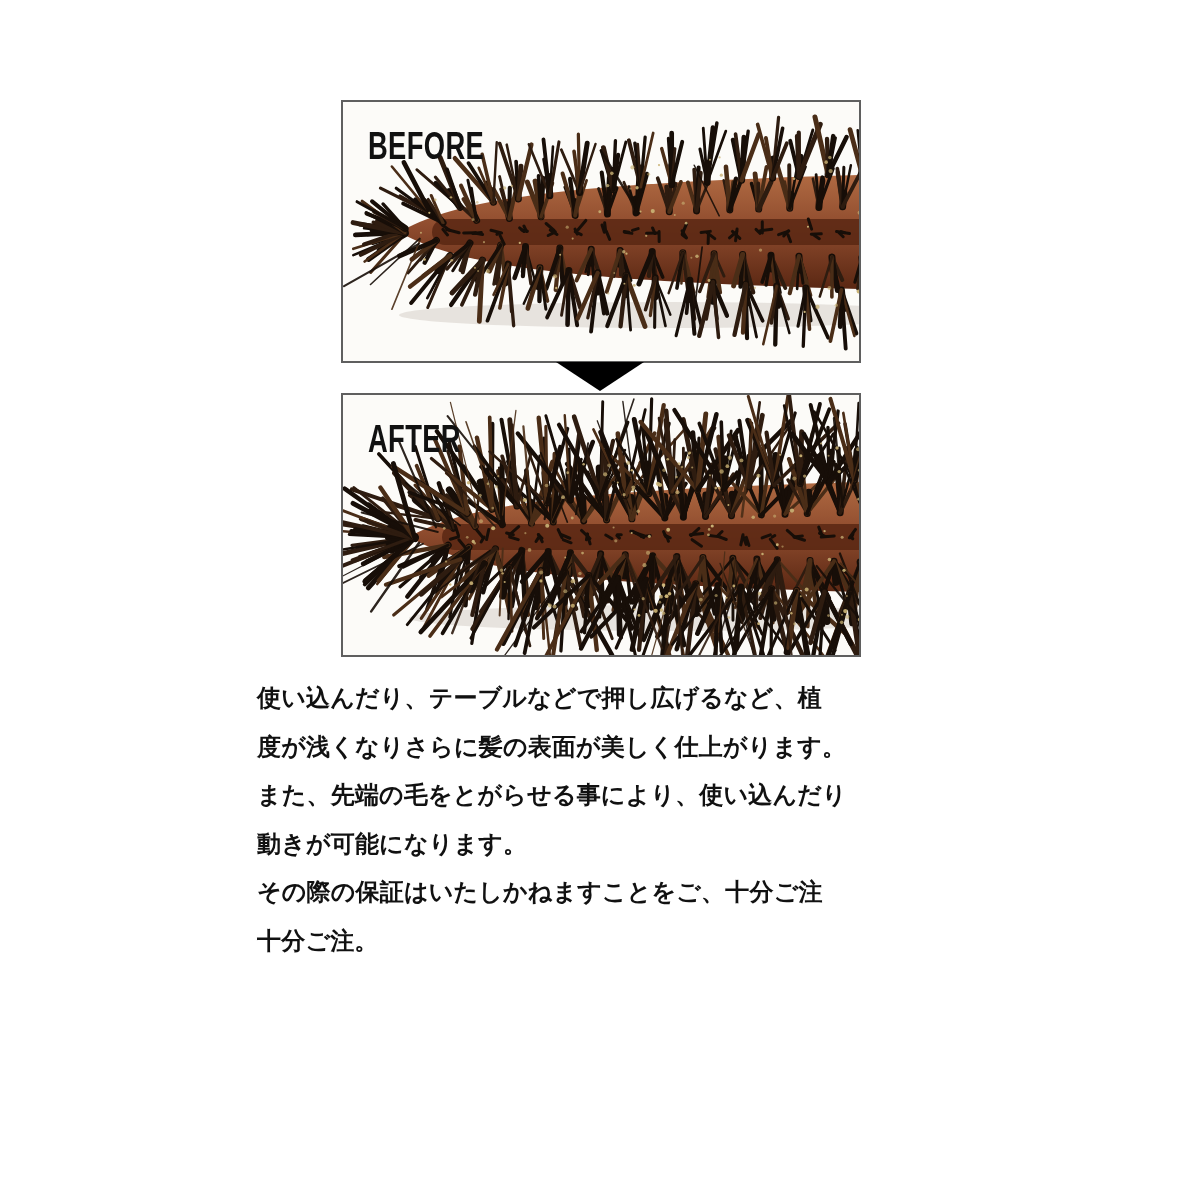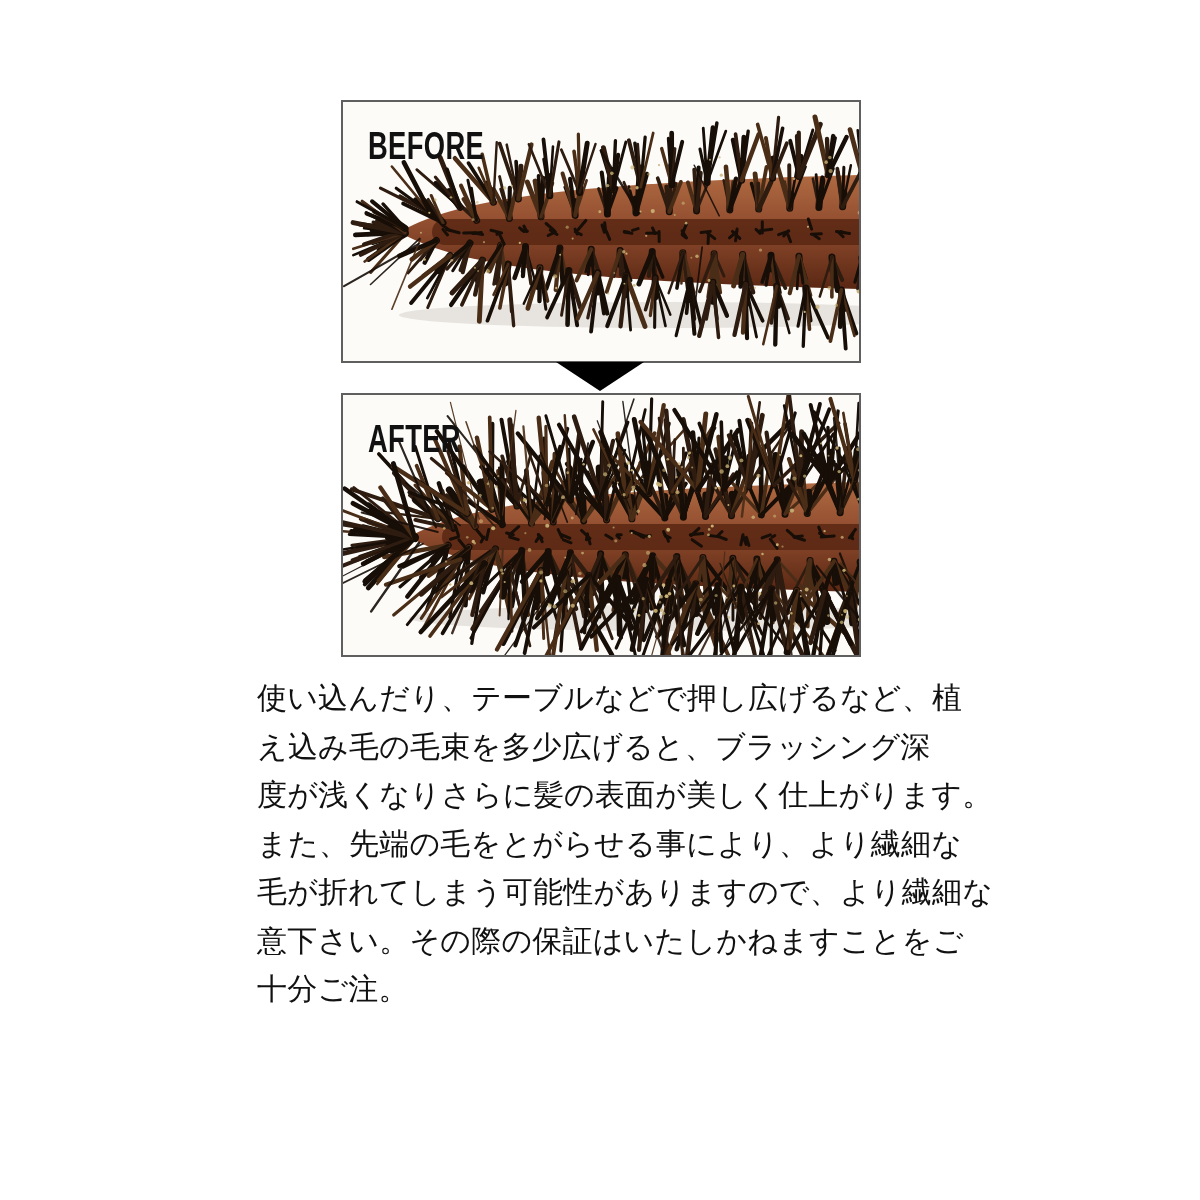--- a/index.html
+++ b/index.html
@@ -19,21 +19,21 @@
     font-size:38px;font-weight:700;line-height:1;letter-spacing:.5px;color:#0d0d0d;
     transform:scaleX(.72);transform-origin:left top;
   }
   .down-arrow{
     position:absolute;left:556px;top:362px;width:0;height:0;
     border-left:44px solid transparent;border-right:44px solid transparent;
     border-top:29px solid #000000;
   }
   .description{
     position:absolute;left:257px;top:674px;color:#111111;
-    font-size:30px;line-height:48.5px;letter-spacing:0.2px;
+    font-size:24px;line-height:48.5px;letter-spacing:0.2px;font-weight:bold;
   }
   .description div{white-space:nowrap;}
 </style>
 </head>
 <body>
 
 <div class="photo-box before" style="border-color: rgb(95, 95, 95); background: rgb(252, 251, 248);">
   <div class="photo-label" style="color: rgb(17, 17, 17);">BEFORE</div>
   <svg id="brush-before" viewBox="0 0 516 259">
       <defs>
@@ -1348,19 +1348,18 @@
       <circle cx="305.02450683526695" cy="157.78591066421757" r="2.119475525384769" fill="#c9b275" opacity="0.6001745461719111"></circle>
       <circle cx="101.27168115600944" cy="133.3431672768624" r="1.3389426032314078" fill="#c9b275" opacity="0.7459820970194415"></circle>
       <circle cx="272.80072624236345" cy="145.8169954592408" r="1.6207997840130703" fill="#c9b275" opacity="0.5819834247231483"></circle>
       <circle cx="326.5679110251367" cy="198.75521922954465" r="1.792151073180139" fill="#c9b275" opacity="0.9843525172094816"></circle>
       <circle cx="494.0175288207829" cy="52.96546336933483" r="1.7600728791439906" fill="#c9b275" opacity="0.9040343566681259"></circle>
     </svg>
 </div>
 
 <div class="description" id="desc" style="color: rgb(17, 17, 17);">
   <div>使い込んだり、テーブルなどで押し広げるなど、植</div>
-  <div>え込み毛の毛束を多少広げると、ブラッシング深</div>
   <div>度が浅くなりさらに髪の表面が美しく仕上がります。</div>
-  <div>また、先端の毛をとがらせる事により、より繊細な</div>
-  <div>毛が折れてしまう可能性がありますので、より繊細な</div>
-  <div>意下さい。その際の保証はいたしかねますことをご</div>
+  <div>また、先端の毛をとがらせる事により、使い込んだり</div>
+  <div>動きが可能になります。</div>
+  <div>その際の保証はいたしかねますことをご、十分ご注</div>
   <div>十分ご注。</div>
 </div>
 
 </body></html>

